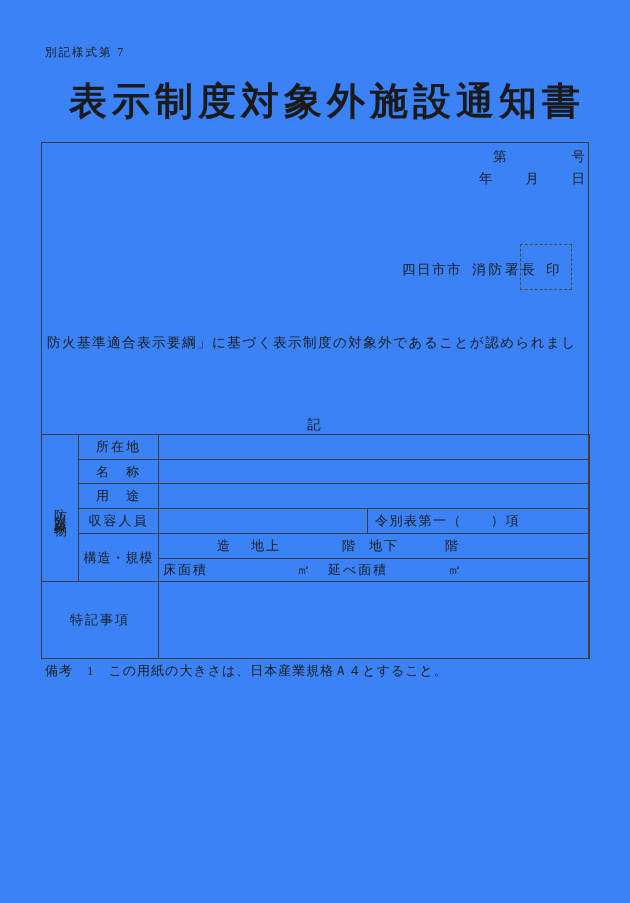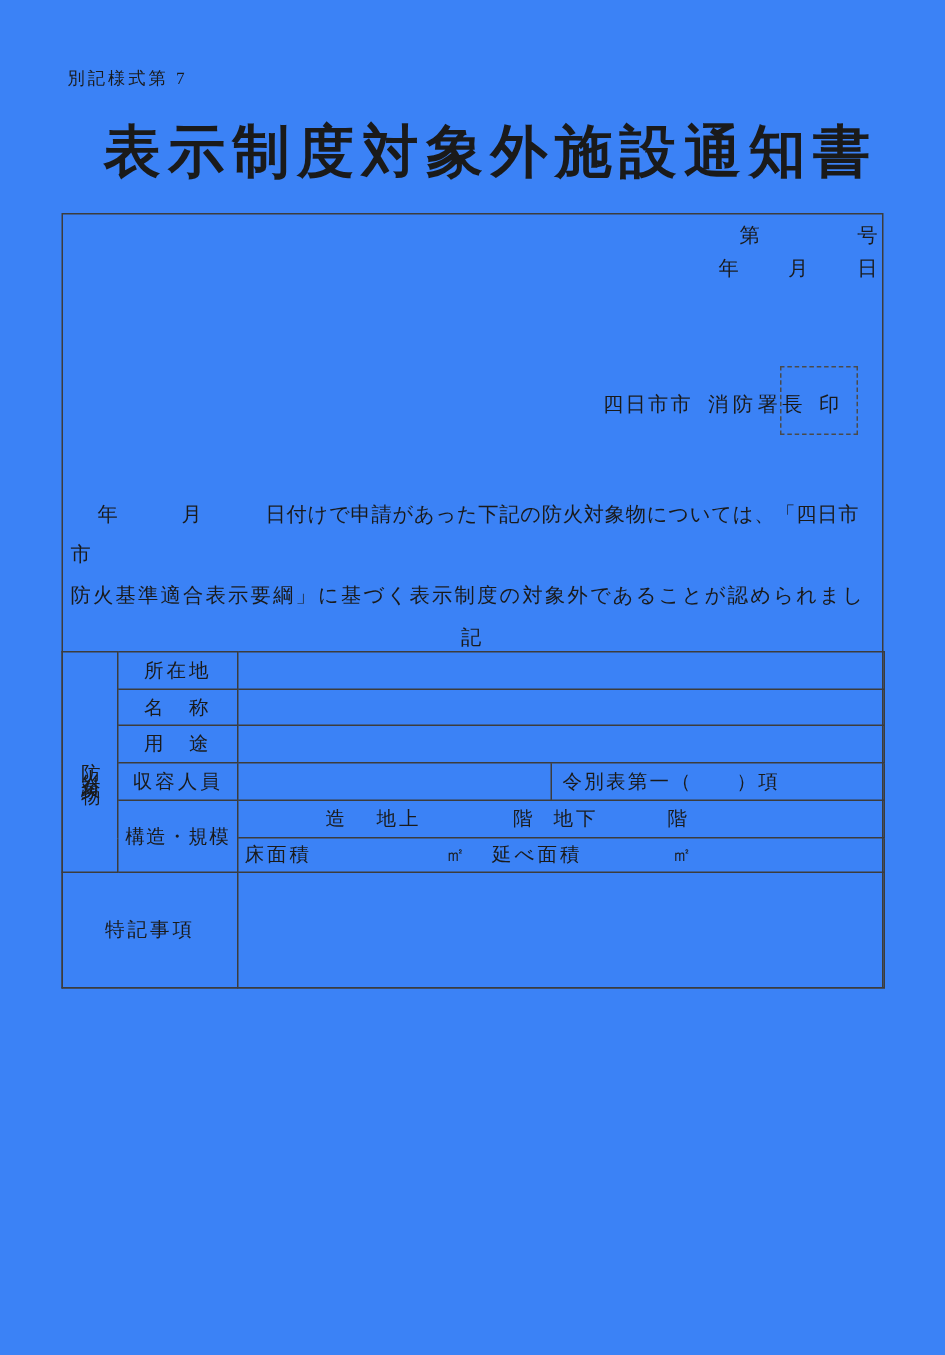--- a/index.html
+++ b/index.html
@@ -187,21 +187,20 @@
       <span>日</span>
     </div>
 
 
     <span class="issuer-city">四日市市</span>
     <span class="issuer-title">消防署長</span>
     <div class="seal-box"></div>
     <span class="seal-label">印</span>
 
     <div class="paragraph">
-      <div class="para-line-1">年　　　月　　　日付けで申請があった下記の防火対象物については、「四日市市</div>
       <div class="para-line-2">防火基準適合表示要綱」に基づく表示制度の対象外であることが認められまし</div>
     </div>
 
     <div class="ki-heading">記</div>
 
     <table class="fire-table">
       <colgroup>
         <col style="width:37px">
         <col style="width:80px">
         <col style="width:209px">
@@ -248,14 +247,15 @@
       </tr>
       <tr>
         <td class="label-cell" colspan="2" style="height:76px">特記事項</td>
         <td colspan="2"></td>
       </tr>
     </tbody>
       </table>
 
   </div>
 
+  <div class="remarks">備考　1　この用紙の大きさは、日本産業規格Ａ４とすること。</div>
 
 </div>
 
 </body></html>

